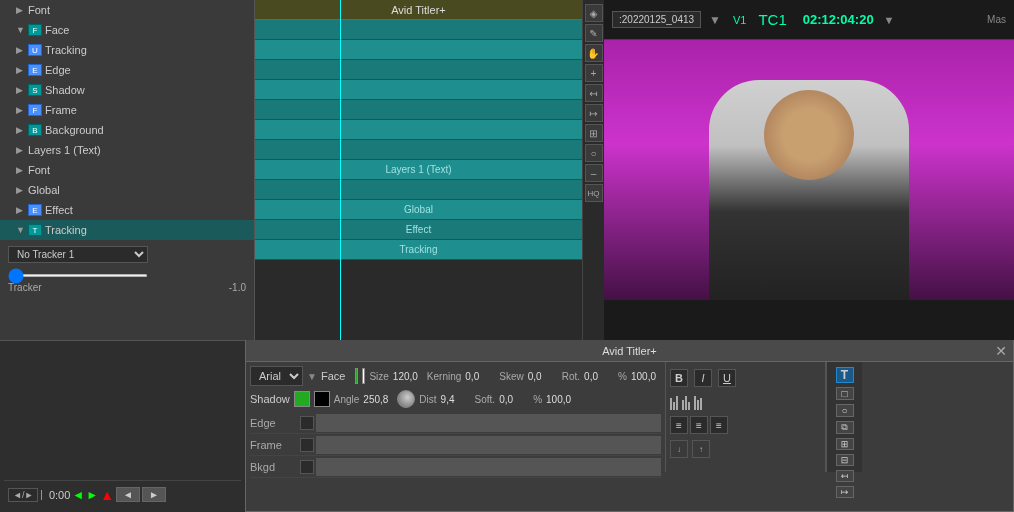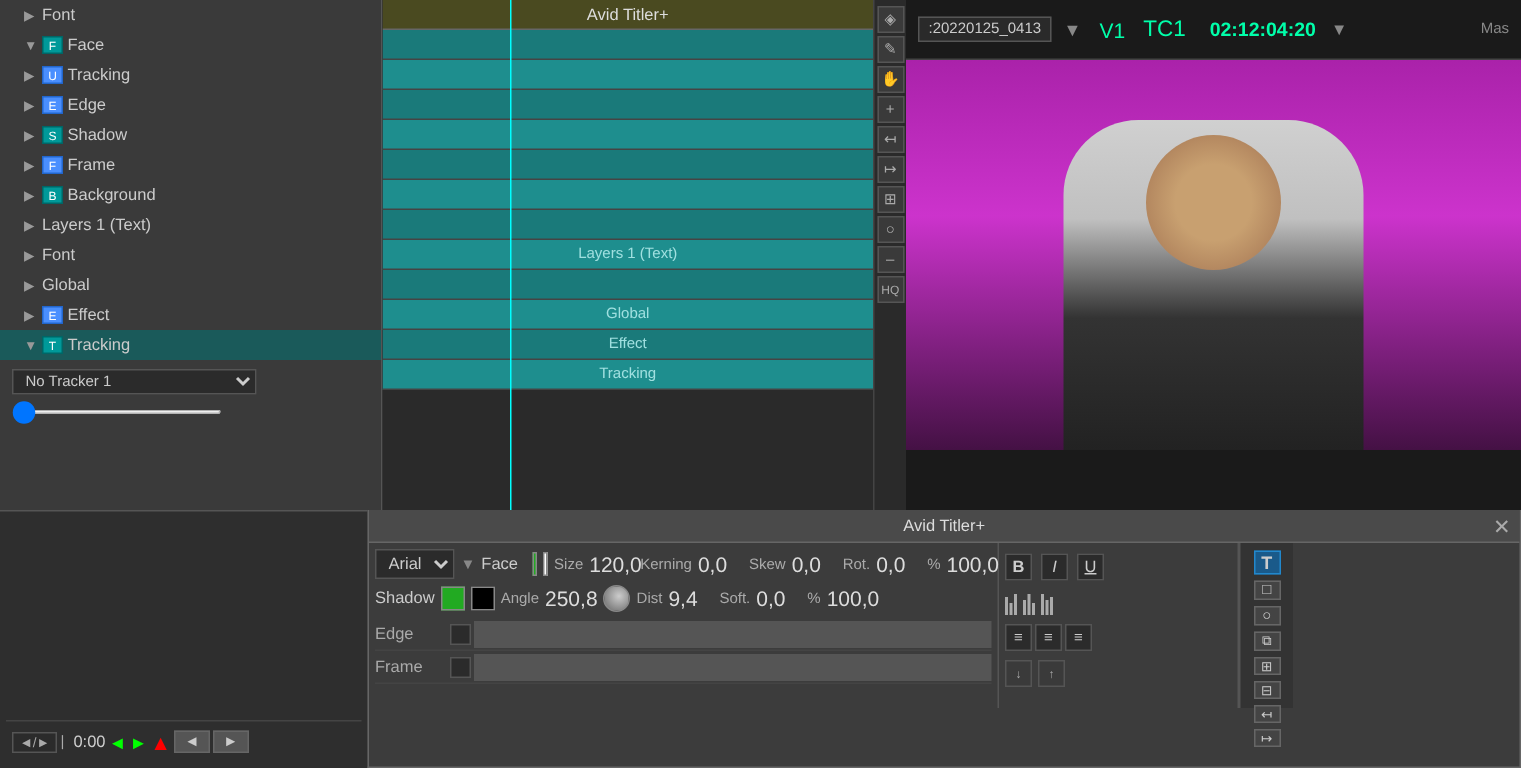--- a/index.html
+++ b/index.html
@@ -14,39 +14,39 @@
     .tree-arrow { width: 12px; font-size: 9px; color: #999; }
     .tree-icon { width: 14px; height: 12px; background: #4a8fff; margin-right: 3px; border: 1px solid #2266cc; font-size: 8px; display: inline-flex; align-items: center; justify-content: center; color: #fff; }
     .tree-icon.teal { background: #009999; border-color: #006666; }
     .tree-label { color: #ccc; font-size: 11px; }
     .tree-item.indent1 { padding-left: 16px; }
     .tree-item.active { background: #1a5a5a; }
 
     
     .tracking-sub { padding: 4px 8px; background: #3a3a3a; }
     .tracker-dropdown { display: flex; align-items: center; gap: 4px; margin: 2px 0; }
-    .tracker-select { background: #2b2b2b; color: #ccc; border: 1px solid #555; padding: 1px 4px; font-size: 10px; width: 163px; }
+    .tracker-select { background: #2b2b2b; color: #ccc; border: 1px solid #555; padding: 1px 4px; font-size: 10px; width: 140px; }
     .tracker-slider { width: 140px; height: 3px; background: #555; margin: 2px 0; }
     .tracker-row { display: flex; justify-content: space-between; padding: 1px 0; font-size: 10px; color: #aaa; }
 
     
     .timeline-panel { flex: 1; background: #2a2a2a; position: relative; overflow: hidden; }
     .timeline-header { background: #4a4a20; height: 20px; display: flex; align-items: center; justify-content: center; color: #ddd; font-size: 11px; border-bottom: 1px solid #666; }
     .tl-rows { display: flex; flex-direction: column; }
     .tl-row { height: 20px; border-bottom: 1px solid #444; position: relative; background: #1a7a7a; }
     .tl-row.light { background: #1e8e8e; }
     .tl-row.labeled { display: flex; align-items: center; justify-content: center; }
     .tl-row-label { font-size: 10px; color: #a0e0e0; }
     .tl-cursor { position: absolute; top: 0; bottom: 0; left: 85px; width: 1px; background: #00ffff; z-index: 10; }
 
     
     .right-panel { width: 410px; background: #1a1a1a; position: relative; }
     .timecode-bar { height: 40px; background: #1a1a1a; display: flex; align-items: center; gap: 8px; padding: 0 8px; border-bottom: 1px solid #444; }
     .tc-clip { background: #2a2a2a; color: #ccc; padding: 2px 6px; font-size: 10px; border: 1px solid #555; }
-    .tc-v1 { color: #0fa; font-size: 14px; margin: 0 4px; text-align: center; }
+    .tc-v1 { color: #0fa; font-size: 11px; margin: 0 4px; text-align: center; }
     .tc-tc1 { color: #0fa; font-size: 15px; }
     .tc-time { color: #0fa; font-size: 13px; font-weight: bold; margin-left: 8px; }
     .tc-arrow { color: #888; margin-left: 2px; }
     .tc-mas { color: #888; margin-left: auto; font-size: 10px; }
     .video-area { background: #220022; position: relative; height: 260px; overflow: hidden; }
     .video-person { width: 100%; height: 100%; background: linear-gradient(180deg, #aa22aa 0%, #cc33cc 40%, #441144 100%); display: flex; align-items: flex-end; justify-content: center; }
     .person-silhouette { width: 200px; height: 220px; background: linear-gradient(180deg, #d0d0d0 0%, #c0c0c0 30%, #333 60%, #222 100%); border-radius: 50px 50px 0 0; position: relative; }
     .person-head { width: 90px; height: 90px; background: radial-gradient(circle, #c8a070 40%, #a07050 100%); border-radius: 50%; position: absolute; top: 10px; left: 50%; transform: translateX(-50%); }
 
     
@@ -64,21 +64,21 @@
     .titler-right { width: 36px; background: #333; border-left: 1px solid #555; display: flex; flex-direction: column; align-items: center; gap: 2px; padding-top: 4px; }
 
     .font-row { display: flex; align-items: center; gap: 4px; margin-bottom: 4px; }
     .font-select { background: #2b2b2b; color: #ccc; border: 1px solid #555; padding: 2px 4px; font-size: 11px; width: 120px; }
     .face-row { display: flex; align-items: center; gap: 4px; flex-wrap: wrap; }
     .face-label { color: #ccc; font-size: 11px; min-width: 30px; }
     .color-swatch { width: 16px; height: 16px; background: #22aa22; border: 1px solid #888; display: inline-block; }
     .color-swatch.white { background: #fff; }
     .color-swatch.black { background: #000; }
     .param-label { color: #aaa; font-size: 10px; }
-    .param-val { color: #ddd; font-size: 14px; min-width: 30px; }
+    .param-val { color: #ddd; font-size: 10px; min-width: 30px; }
 
     .text-format-row { display: flex; align-items: center; gap: 6px; margin: 3px 0; }
     .fmt-btn { background: #2b2b2b; border: 1px solid #555; color: #ccc; width: 18px; height: 18px; display: flex; align-items: center; justify-content: center; cursor: pointer; font-size: 11px; }
     .fmt-bold { font-weight: bold; }
     .fmt-italic { font-style: italic; }
     .fmt-underline { text-decoration: underline; }
 
     .align-btn { background: #2b2b2b; border: 1px solid #555; color: #ccc; width: 18px; height: 18px; display: flex; align-items: center; justify-content: center; cursor: pointer; font-size: 14px; }
     .attr-row { display: flex; align-items: center; height: 22px; border-bottom: 1px solid #444; }
     .attr-label { width: 50px; color: #aaa; font-size: 11px; }
@@ -165,20 +165,24 @@
     </div>
 
     <div class="tracking-sub">
       <div class="tracker-dropdown">
         <select class="tracker-select">
           <option>No Tracker 1</option>
         </select>
       </div>
       <div style="padding: 2px 0;">
         <input type="range" class="tracker-slider" min="-1" max="1" value="-1" style="width: 140px;">
+      </div>
+      <div class="tracker-row">
+        <span>Tracker</span>
+        <span>-1.0</span>
       </div>
     </div>
   </div>
 
   <div class="timeline-panel">
     <div class="timeline-header">
       <span>Avid Titler+</span>
     </div>
     <div class="tl-rows">
       <div class="tl-row"></div>
@@ -300,20 +304,25 @@
           <span class="param-val">100,0</span>
         </div>
 
         <div class="attr-row">
           <span class="attr-label">Edge</span>
           <span class="attr-checkbox"></span>
           <div class="attr-rest"></div>
         </div>
         <div class="attr-row">
           <span class="attr-label">Frame</span>
+          <span class="attr-checkbox"></span>
+          <div class="attr-rest"></div>
+        </div>
+        <div class="attr-row">
+          <span class="attr-label">Bkgd</span>
           <span class="attr-checkbox"></span>
           <div class="attr-rest"></div>
         </div>
       </div>
 
       <div style="width: 160px; border-right: 1px solid #555; padding: 4px; display:flex; flex-direction:column; gap:6px;">
         <div class="text-format-row">
           <div class="fmt-btn fmt-bold">B</div>
           <div class="fmt-btn fmt-italic">I</div>
           <div class="fmt-btn fmt-underline">U</div>

